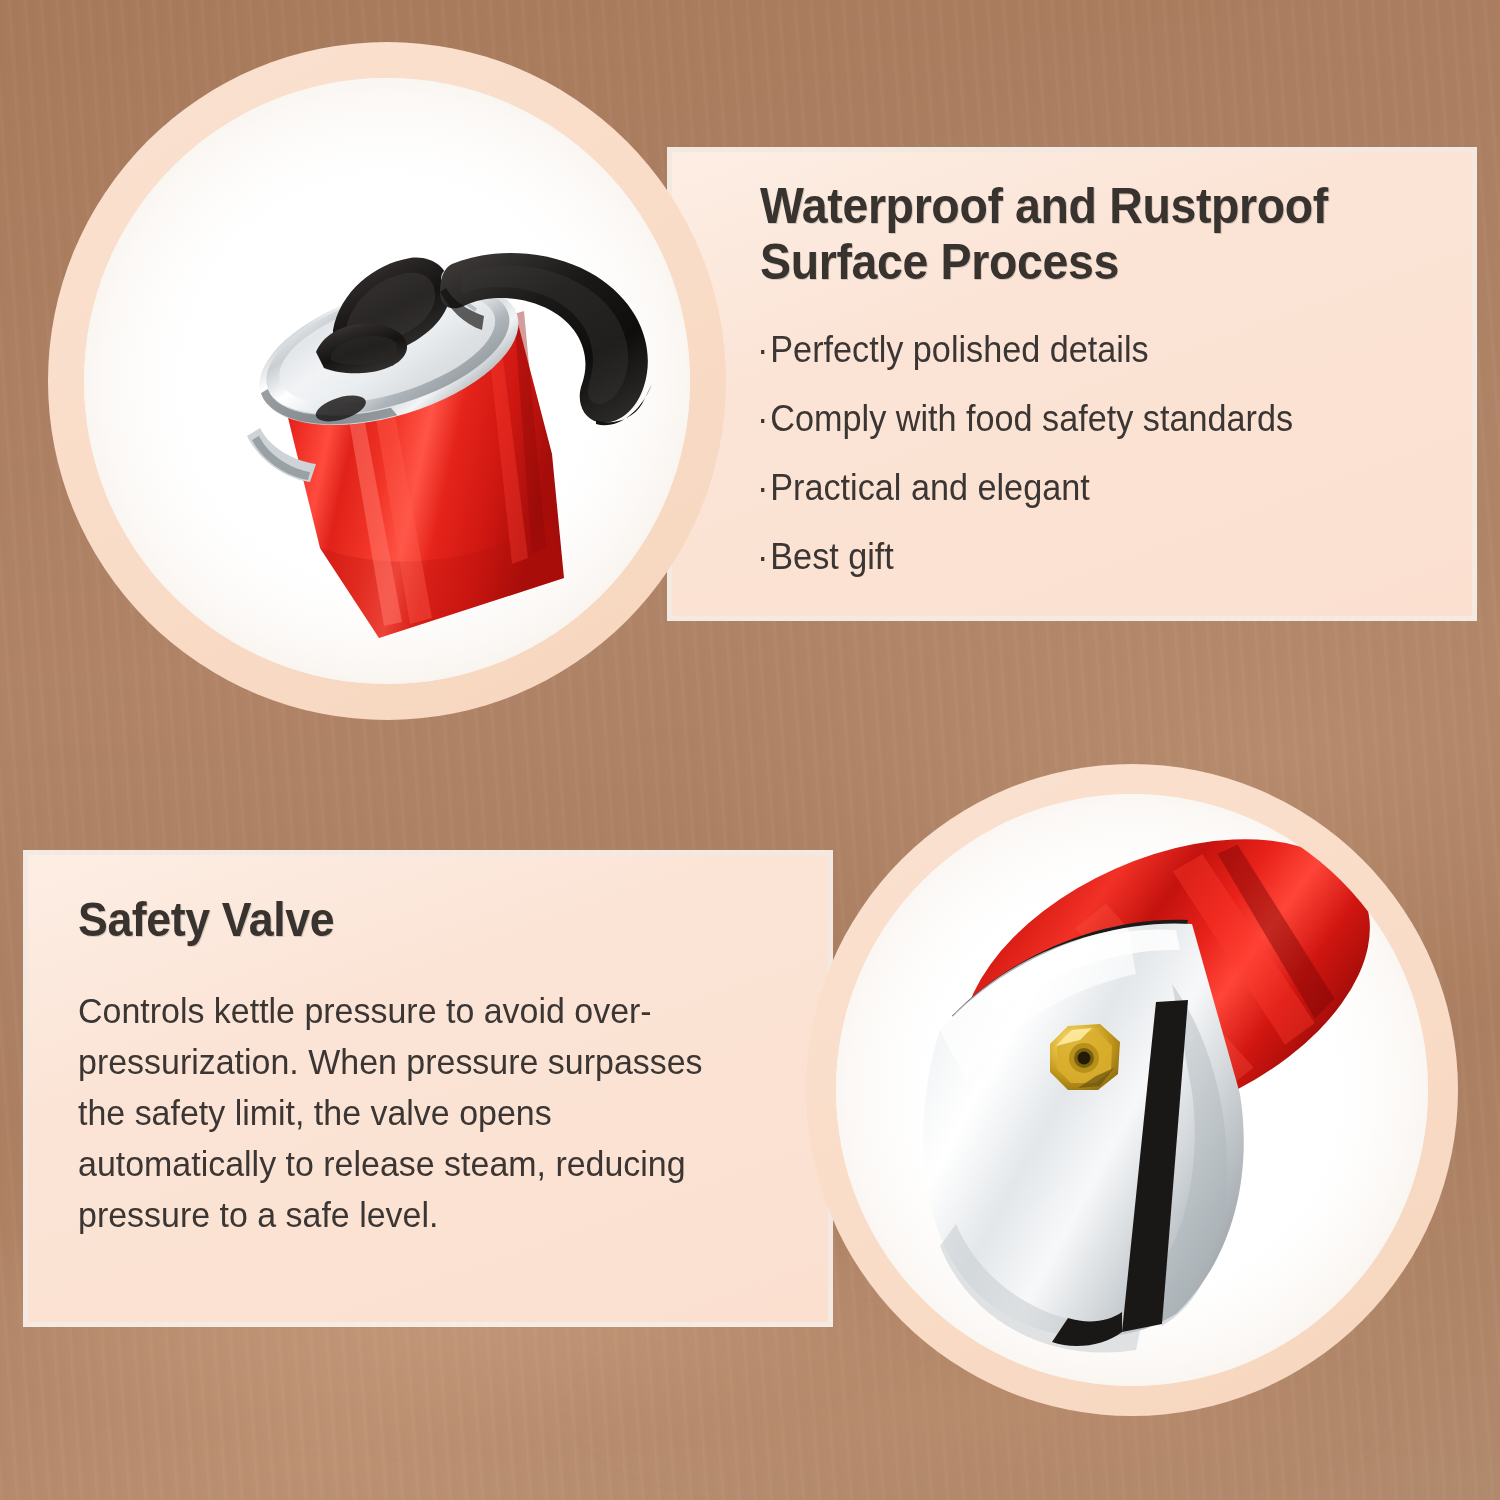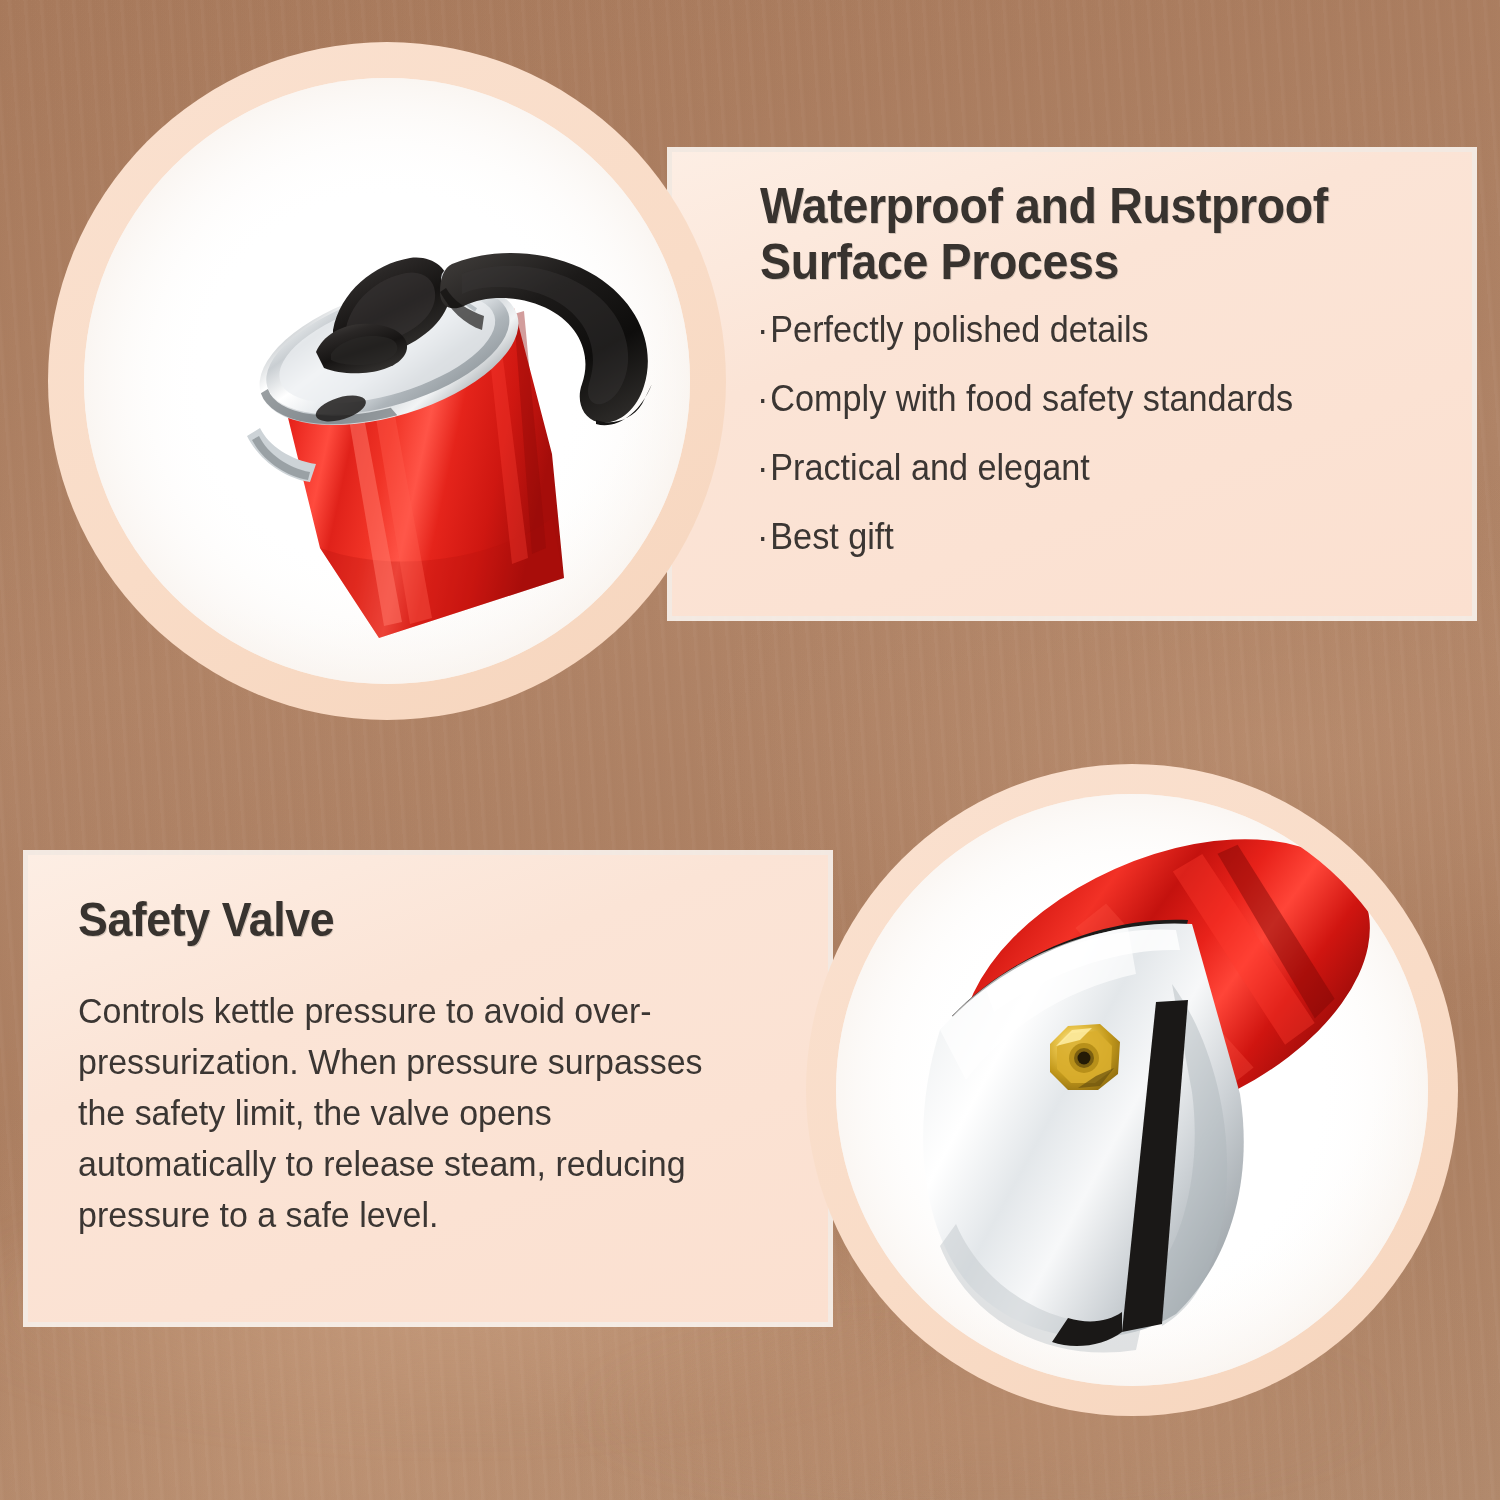--- a/index.html
+++ b/index.html
@@ -99,21 +99,21 @@
     top: 893px;
     width: 700px;
     font-size: 48px;
     transform: scaleX(0.93);
     transform-origin: left top;
   }
 
   #bullet-list {
     position: absolute;
     left: 757px;
-    top: 312px;
+    top: 332px;
     width: 715px;
     margin: 0;
     padding: 0;
     list-style: none;
   }
   #bullet-list li {
     color: #3b3633;
     font-size: 36px;
     line-height: 1.0;
     margin-bottom: 33px;

